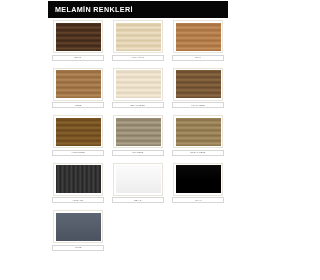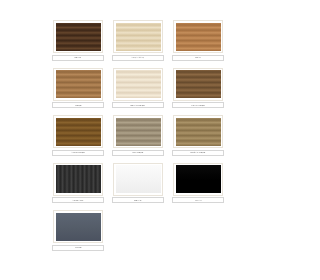--- a/index.html
+++ b/index.html
@@ -99,20 +99,23 @@
     white-space: nowrap;
     font-family: "Liberation Sans", sans-serif;
     transform: scale(0.95);
   }
 </style>
 </head>
 <body>
 
 <div class="page">
 
+  <div class="header-bar">
+    <span class="header-title">MELAMİN RENKLERİ</span>
+  </div>
 
   <div class="swatch-grid">
       <div class="swatch-card">
         <div class="swatch-frame">
           <div class="swatch-tile" style="background: rgb(79, 52, 32);">
             <div class="grain" style="background: repeating-linear-gradient(0deg, rgb(58, 37, 22) 0px, rgb(79, 52, 32) 1.4px, rgb(107, 74, 46) 2.6px, rgb(79, 52, 32) 3.8px, rgb(58, 37, 22) 5.2px); opacity: 0.85;"></div>
           </div>
         </div>
         <div class="label-strip">
           <span class="label-text">CEVİZ</span>

